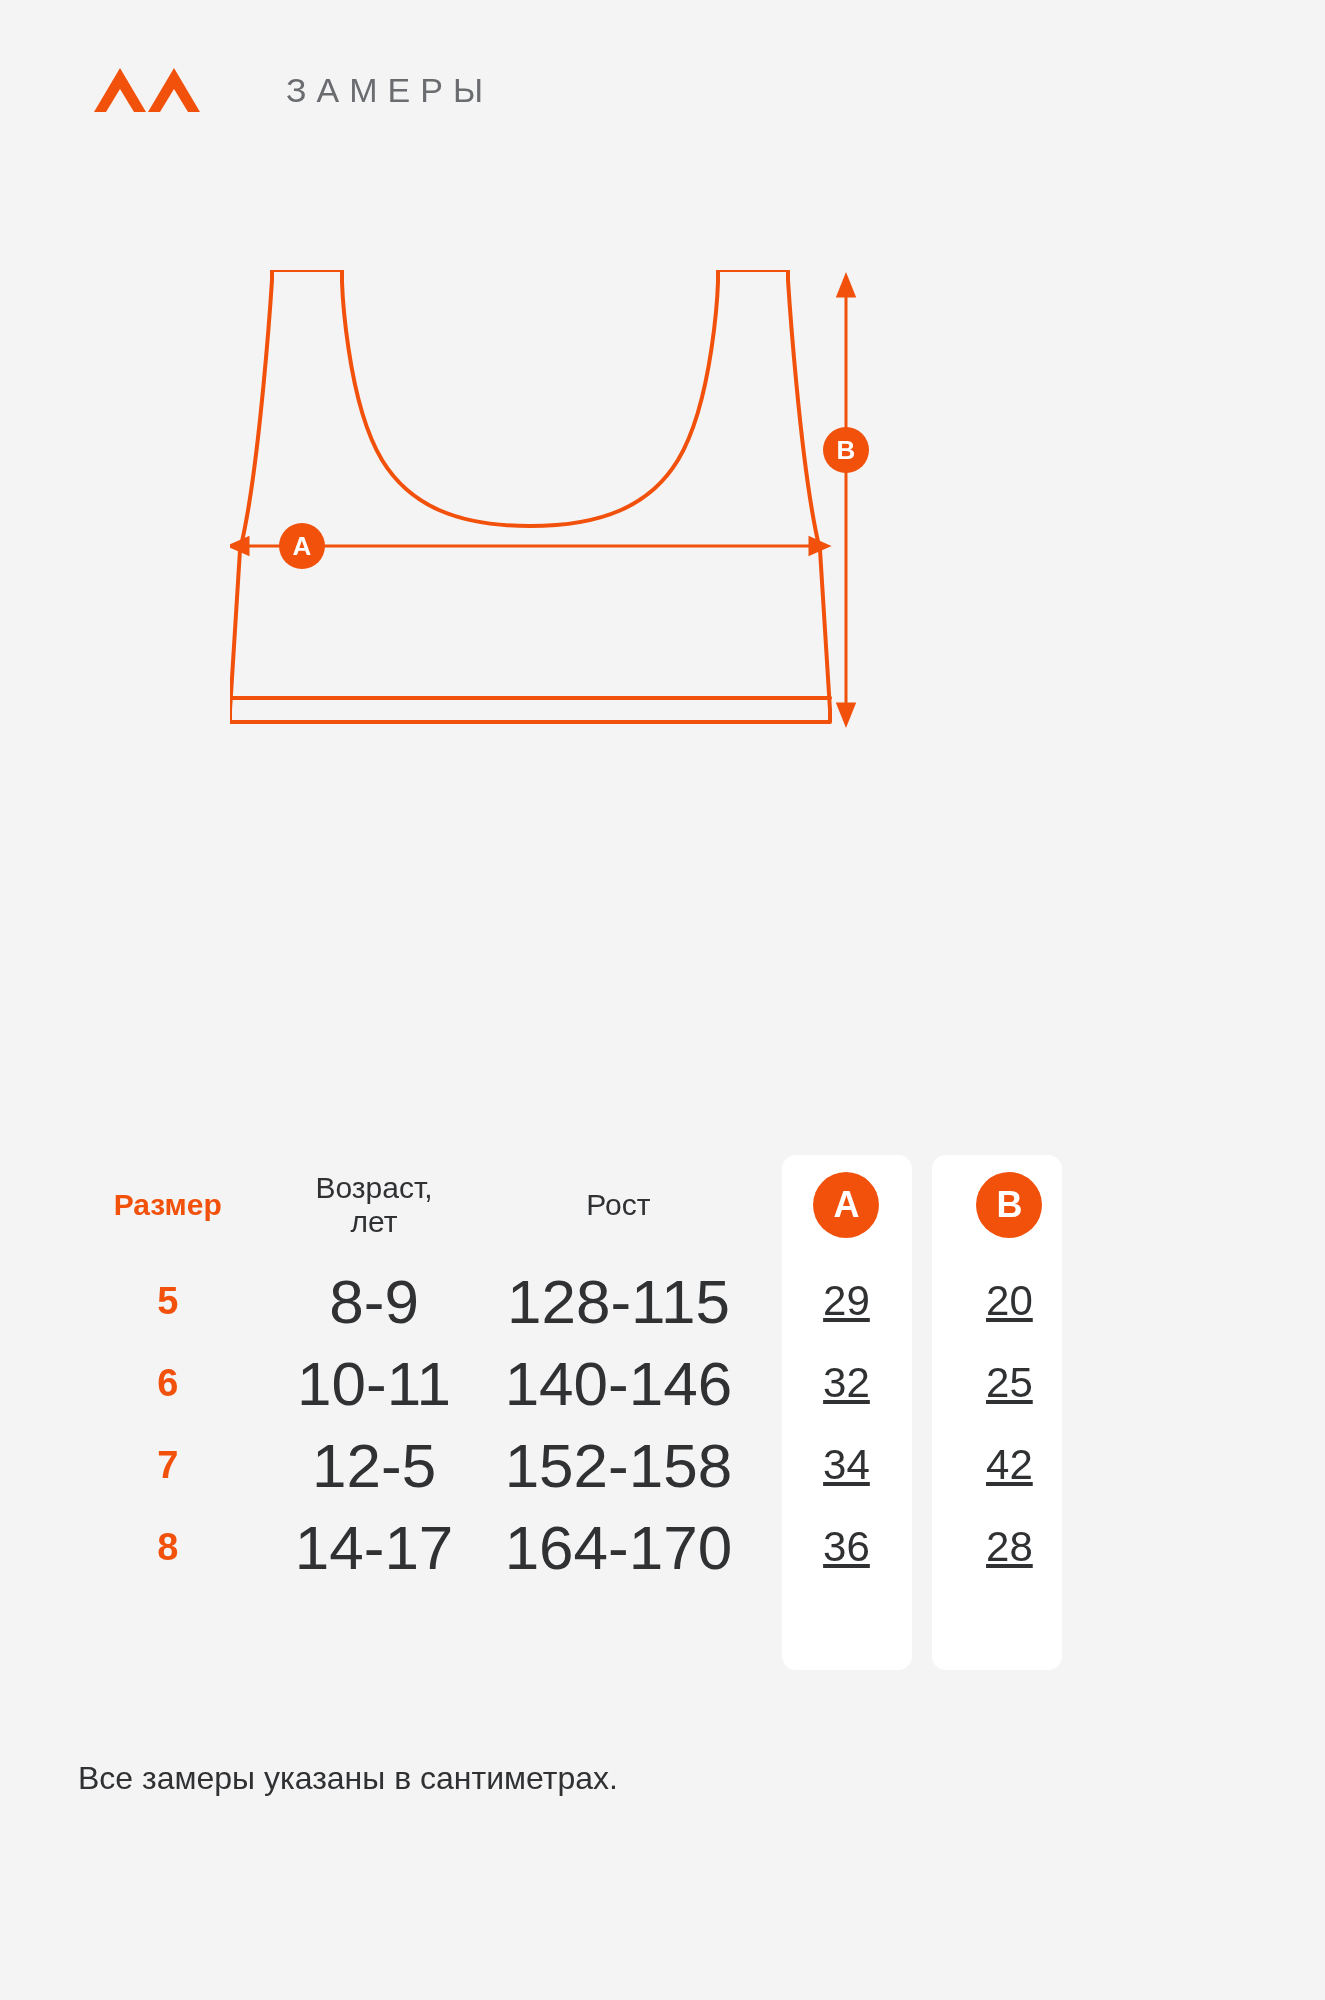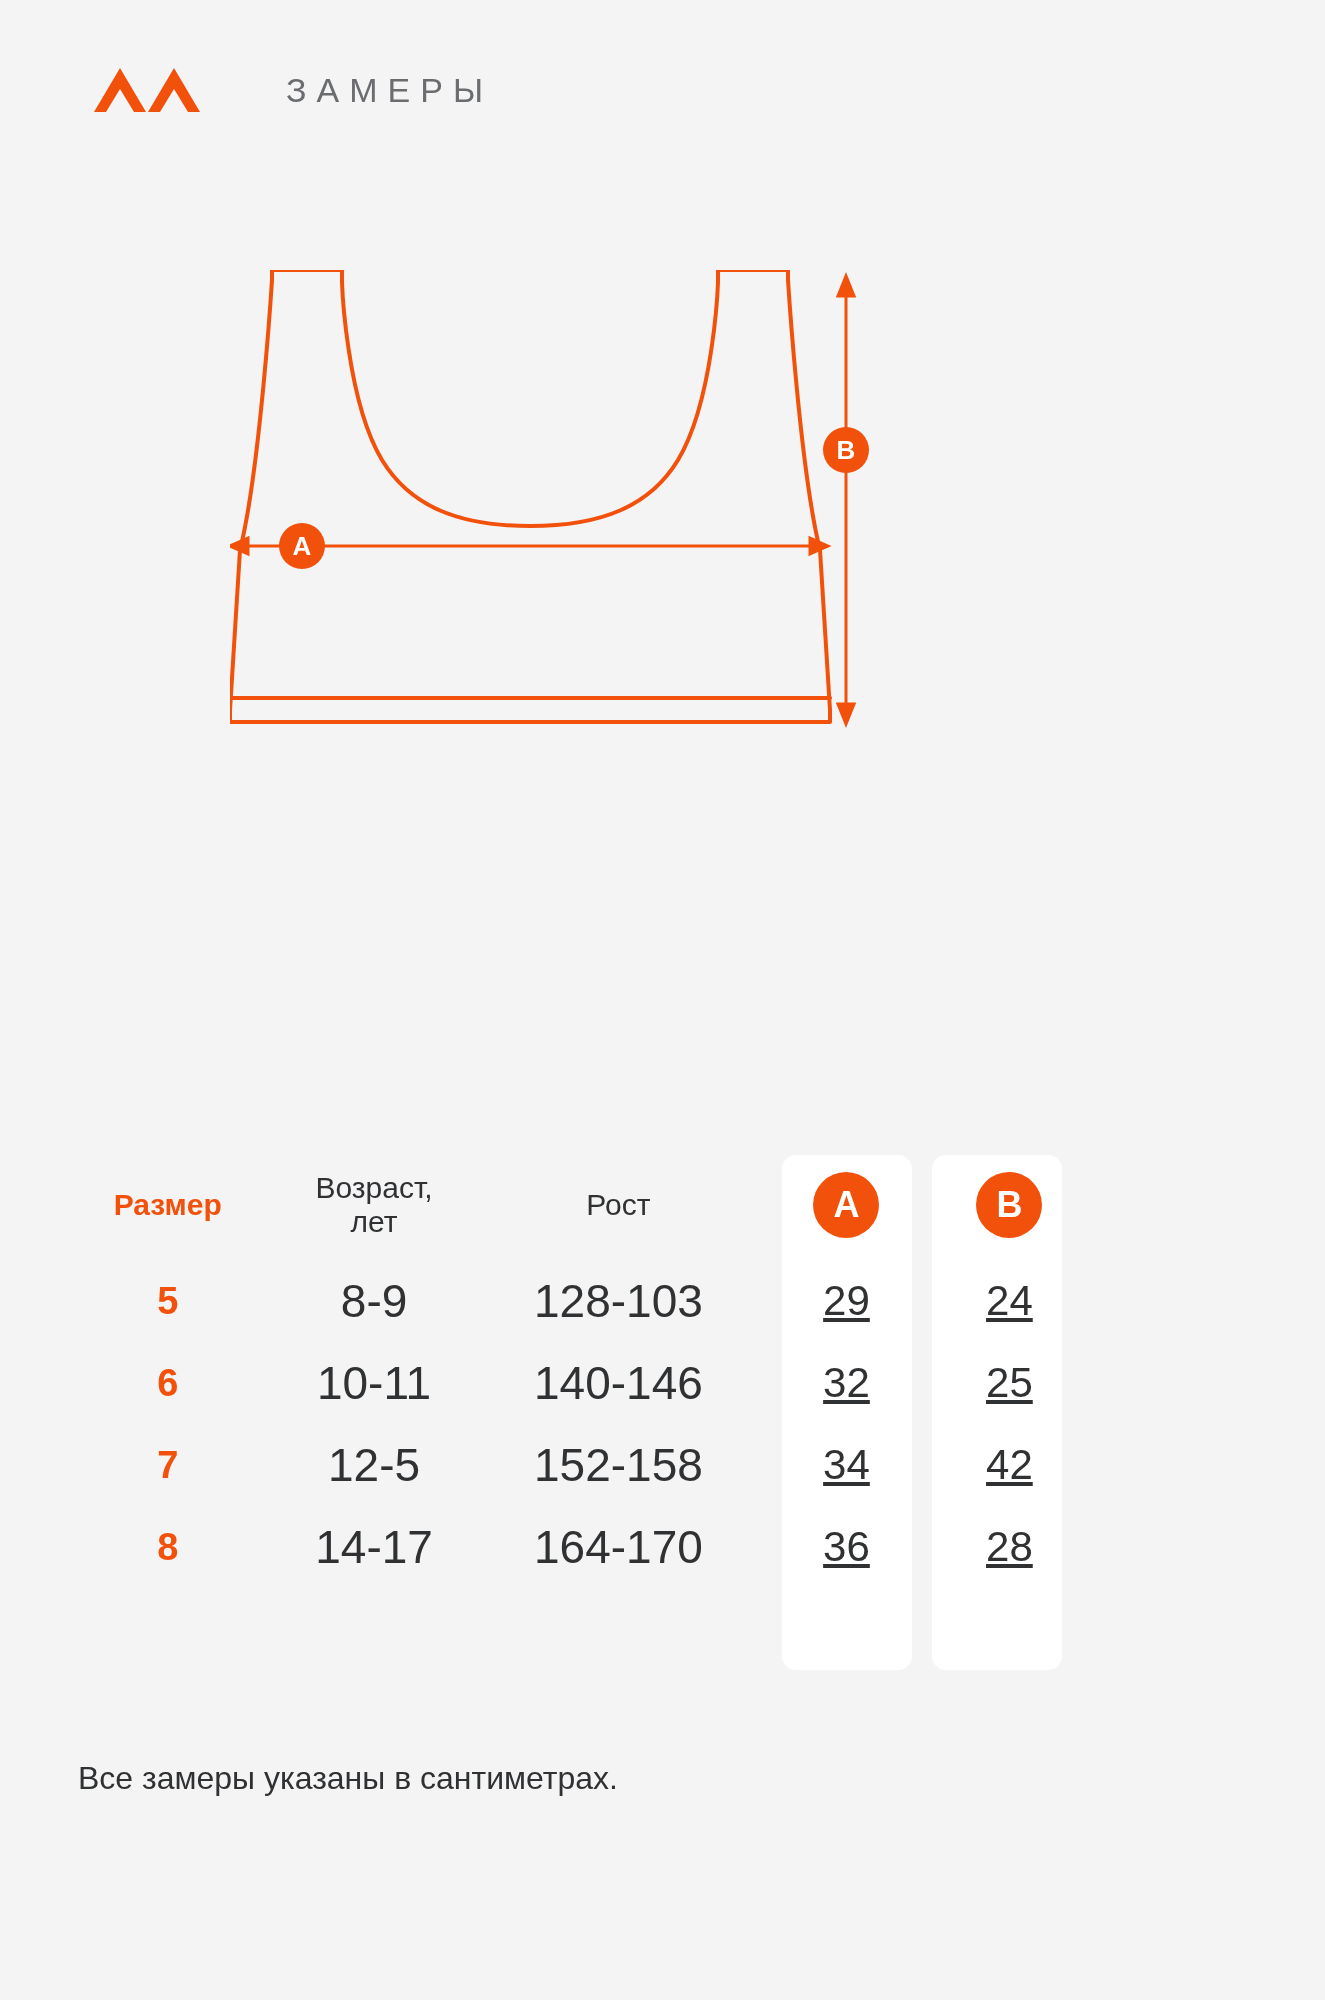--- a/index.html
+++ b/index.html
@@ -108,21 +108,21 @@
     border-radius: 50%;
     background: #f2510c;
     color: #ffffff;
     font-size: 36px;
     font-weight: 700;
     line-height: 1;
   }
 
   .data-row td {
     height: 82px;
-    font-size: 46px;
+    font-size: 62px;
     color: #2f3133;
     font-weight: 400;
   }
   .data-row td.size-cell {
     color: #f2510c;
     font-weight: 700;
     font-size: 38px;
   }
   .data-row td.ab-cell {
     font-size: 42px;
@@ -218,25 +218,25 @@
           <th class="spacer-col"></th>
           <th class="col-w-b">
             <span class="badge">B</span>
           </th>
         </tr>
       </thead>
       <tbody>
         <tr class="data-row">
           <td class="size-cell">5</td>
           <td>8-9</td>
-          <td>128-103</td>
+          <td>128-115</td>
           <td></td>
           <td class="ab-cell">29</td>
           <td></td>
-          <td class="ab-cell">24</td>
+          <td class="ab-cell">20</td>
         </tr>
         <tr class="data-row">
           <td class="size-cell">6</td>
           <td>10-11</td>
           <td>140-146</td>
           <td></td>
           <td class="ab-cell">32</td>
           <td></td>
           <td class="ab-cell">25</td>
         </tr>

